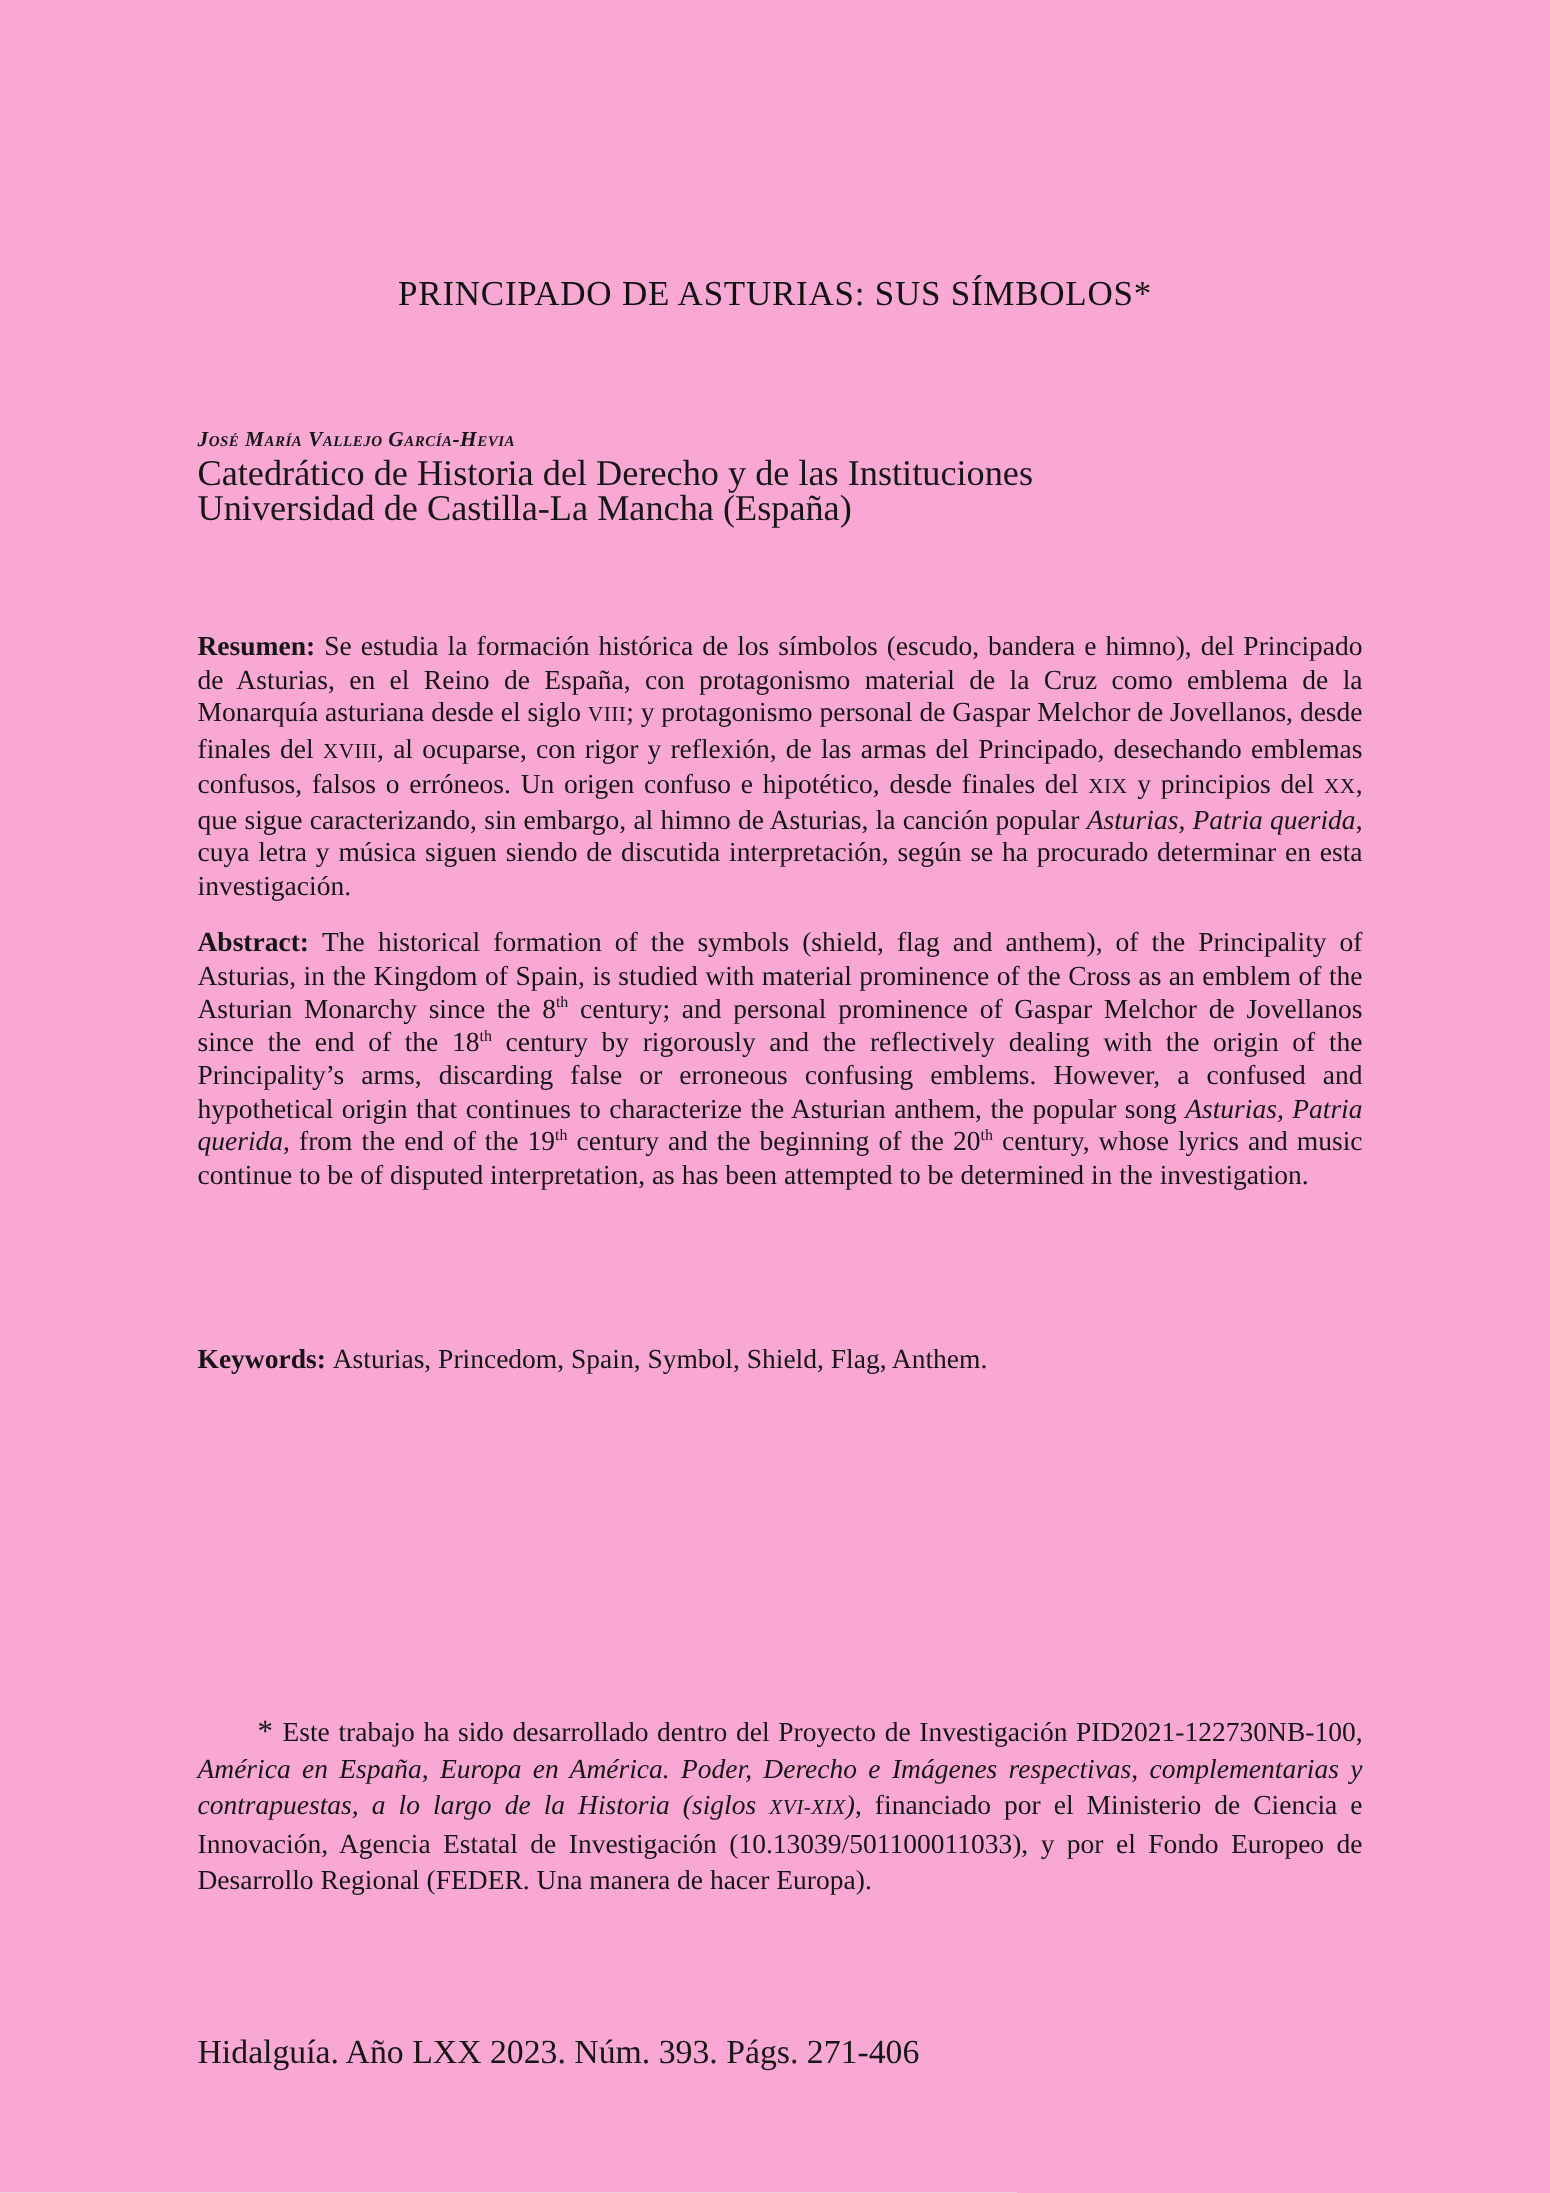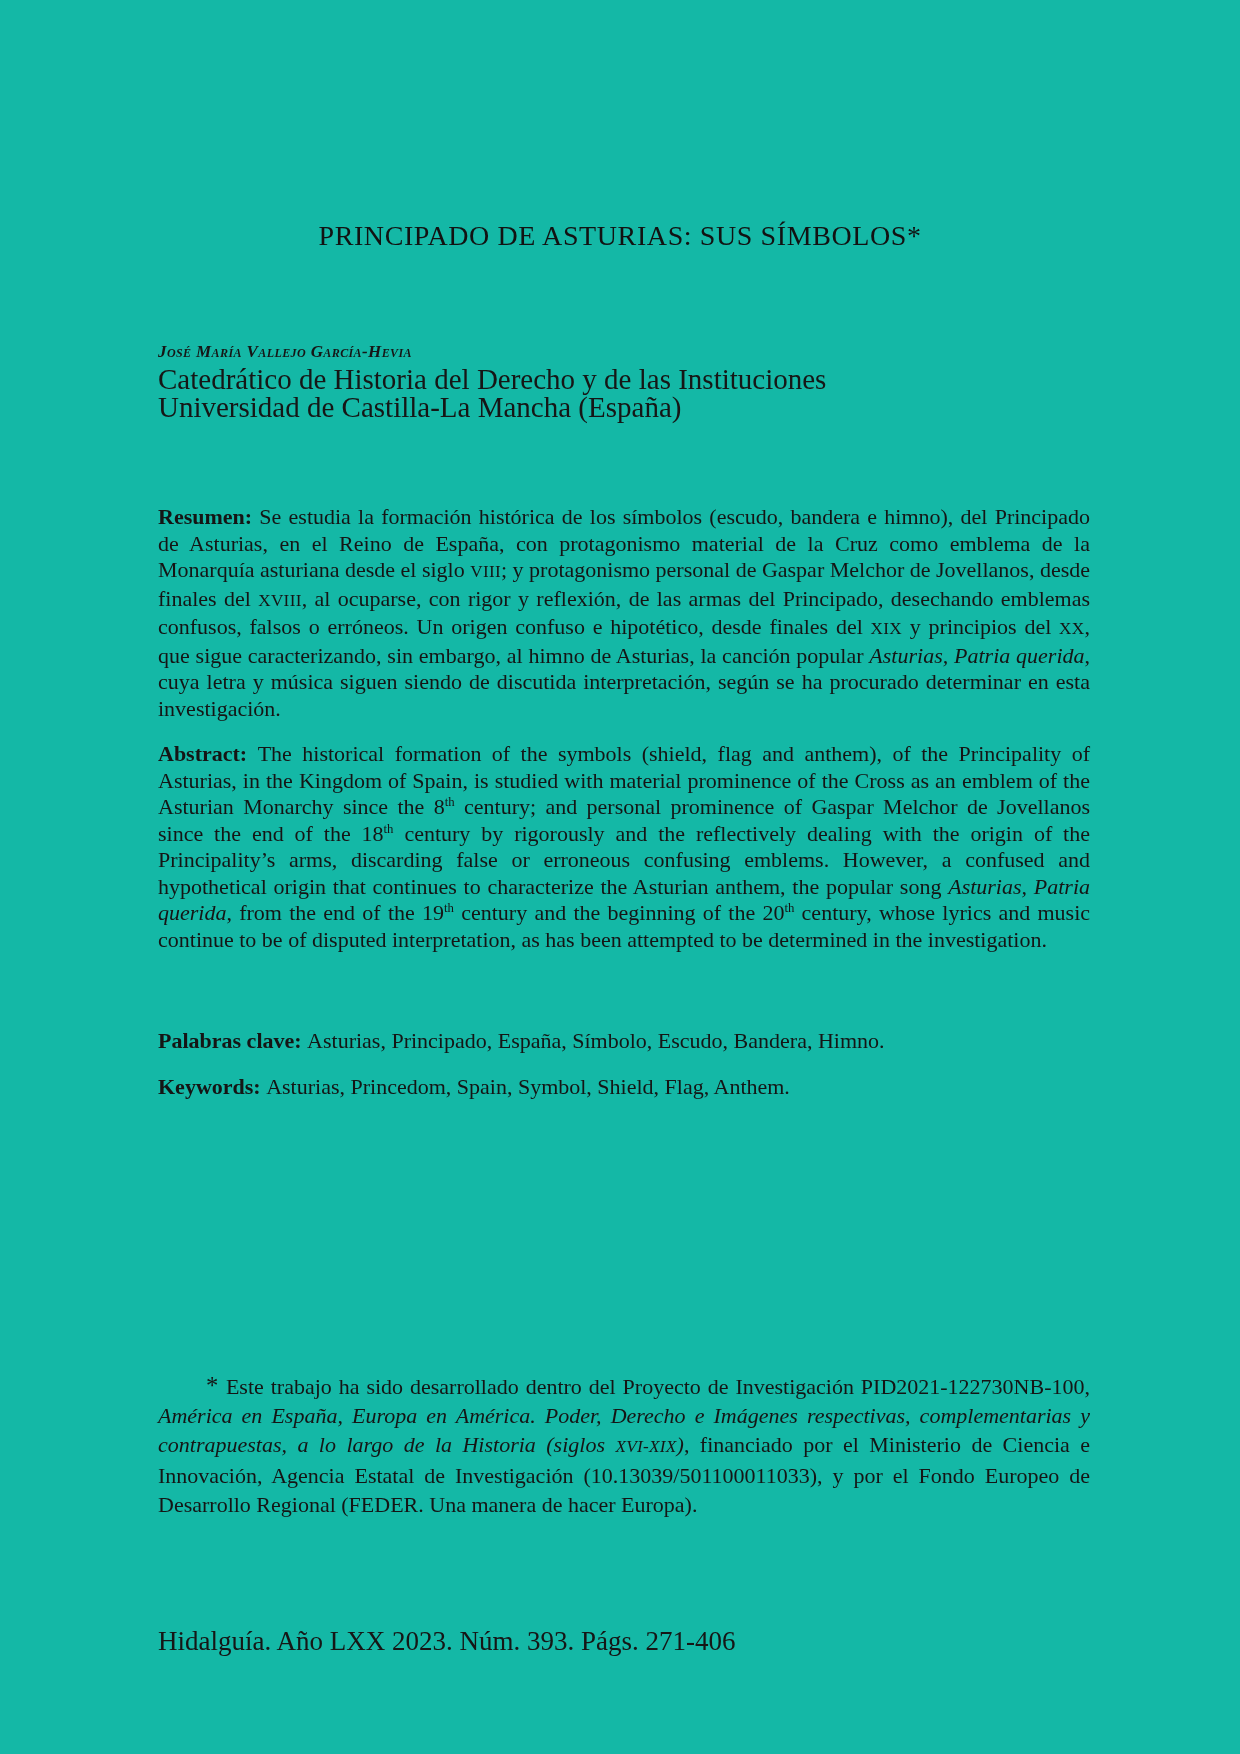--- a/index.html
+++ b/index.html
@@ -5,21 +5,21 @@
   html, body {
     margin: 0;
     padding: 0;
     background: #e8e8e8;
   }
   .page {
     position: relative;
     width: 1240px;
     height: 1754px;
     margin: 0 auto;
-    background: #14b8a6;
+    background: #f9a8d4;
     color: #161616;
     font-family: "Liberation Serif", "DejaVu Serif", serif;
     overflow: hidden;
   }
   .title {
     position: absolute;
     top: 220px;
     left: 0;
     width: 100%;
     margin: 0;
@@ -100,21 +100,20 @@
   <div class="author-block">
     <div class="author-name">José María Vallejo García-Hevia</div>
     <div class="author-line">Catedrático de Historia del Derecho y de las Instituciones</div>
     <div class="author-line">Universidad de Castilla-La Mancha (España)</div>
   </div>
 
   <p class="para resumen"><span class="st-bold">Resumen: </span><span>Se estudia la formación histórica de los símbolos (escudo, bandera e himno), del Principado de Asturias, en el Reino de España, con protagonismo material de la Cruz como emblema de la Monarquía asturiana desde el siglo </span><span class="st-sc">VIII</span><span>; y protagonismo personal de Gaspar Melchor de Jovellanos, desde finales del </span><span class="st-sc">XVIII</span><span>, al ocuparse, con rigor y reflexión, de las armas del Principado, desechando emblemas confusos, falsos o erróneos. Un origen confuso e hipotético, desde finales del </span><span class="st-sc">XIX</span><span> y principios del </span><span class="st-sc">XX</span><span>, que sigue caracterizando, sin embargo, al himno de Asturias, la canción popular </span><span class="st-italic">Asturias, Patria querida</span><span>, cuya letra y música siguen siendo de discutida interpretación, según se ha procurado determinar en esta investigación.</span></p>
 
   <p class="para abstract"><span class="st-bold">Abstract: </span><span>The historical formation of the symbols (shield, flag and anthem), of the Principality of Asturias, in the Kingdom of Spain, is studied with material prominence of the Cross as an emblem of the Asturian Monarchy since the 8</span><span class="st-sup">th</span><span> century; and personal prominence of Gaspar Melchor de Jovellanos since the end of the 18</span><span class="st-sup">th</span><span> century by rigorously and the reflectively dealing with the origin of the Principality’s arms, discarding false or erroneous confusing emblems. However, a confused and hypothetical origin that continues to characterize the Asturian anthem, the popular song </span><span class="st-italic">Asturias, Patria querida</span><span>, from the end of the 19</span><span class="st-sup">th</span><span> century and the beginning of the 20</span><span class="st-sup">th</span><span> century, whose lyrics and music continue to be of disputed interpretation, as has been attempted to be determined in the investigation.</span></p>
 
-  <p class="para palabras"><span class="st-bold">Palabras clave: </span><span>Asturias, Principado, España, Símbolo, Escudo, Bandera, Himno.</span></p>
 
   <p class="para keywords"><span class="st-bold">Keywords: </span><span>Asturias, Princedom, Spain, Symbol, Shield, Flag, Anthem.</span></p>
 
   <p class="para footnote"><span class="st-marker">* </span><span>Este trabajo ha sido desarrollado dentro del Proyecto de Investigación PID2021-122730NB-100, </span><span class="st-italic">América en España, Europa en América. Poder, Derecho e Imágenes respectivas, complementarias y contrapuestas, a lo largo de la Historia (siglos </span><span class="st-italic-sc">XVI-XIX</span><span class="st-italic">)</span><span>, financiado por el Ministerio de Ciencia e Innovación, Agencia Estatal de Investigación (10.13039/501100011033), y por el Fondo Europeo de Desarrollo Regional (FEDER. Una manera de hacer Europa).</span></p>
 
 
   <div class="journal-footer">Hidalguía. Año LXX 2023. Núm. 393. Págs. 271-406</div>
 
 </div>
 

